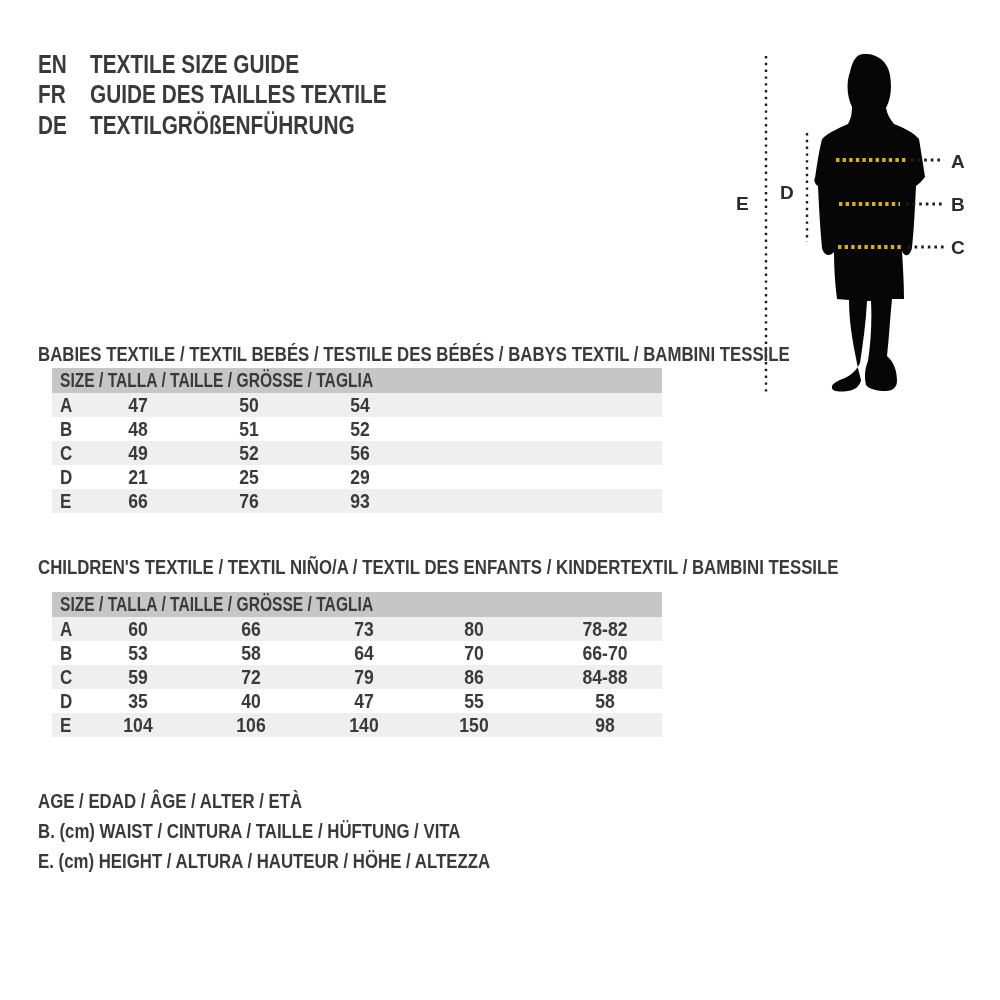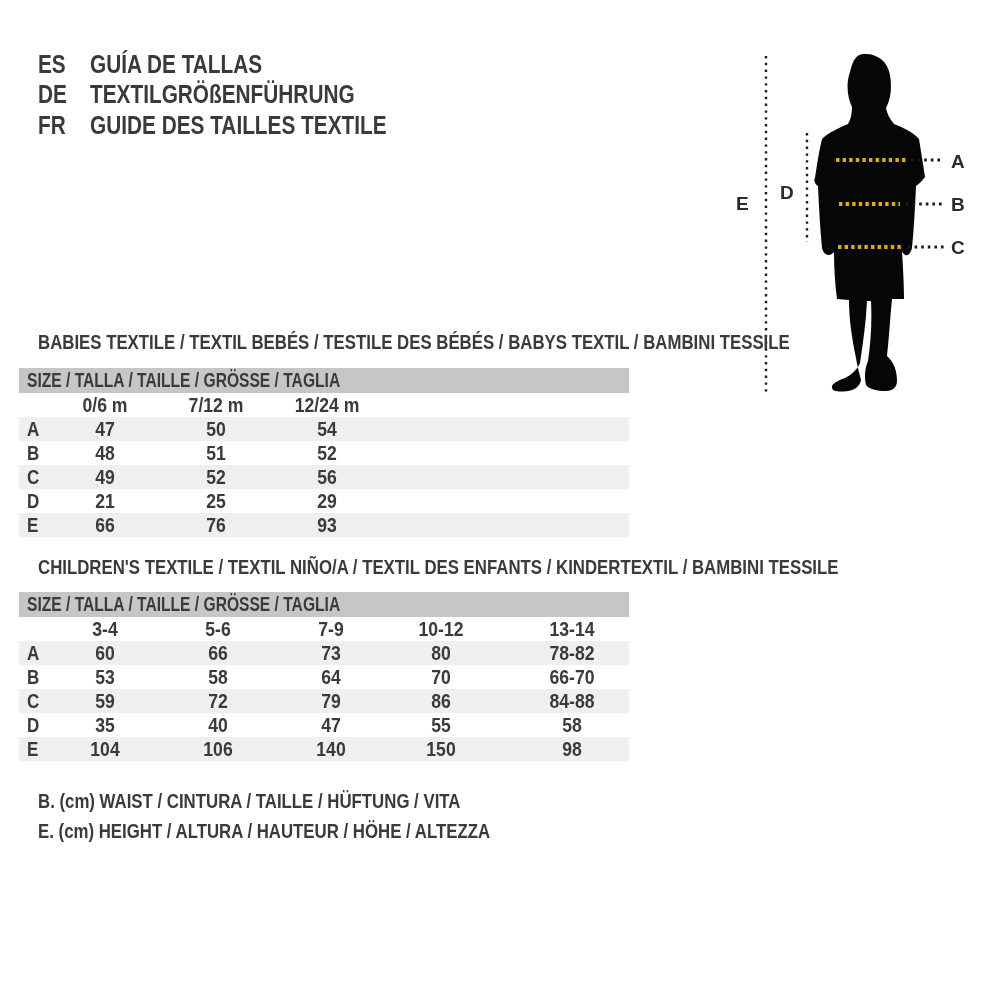--- a/index.html
+++ b/index.html
@@ -14,51 +14,51 @@
   
   #langs{left:38px;top:49px}
   .lang-row{height:30.3px;line-height:30.3px;font-size:26px;font-weight:700;white-space:nowrap;display:flex}
   .lang-code{flex:0 0 52px;transform:scaleX(.80);transform-origin:0 50%}
   .lang-title{transform:scaleX(.80);transform-origin:0 50%;white-space:nowrap}
 
   
   .sec-title{font-size:21px;font-weight:700;height:24px;line-height:24px;white-space:nowrap}
 
   
-  .tbl{left:19px;width:610px}
+  .tbl{left:52px;width:610px}
   .tbl-head{height:25px;line-height:25px;background:#c6c6c6;padding-left:8px}
   .tbl-head .cond{font-size:19.5px;font-weight:700}
   .trow{height:24px;line-height:24px;position:relative;font-size:20px;font-weight:700}
   .trow.alt{background:#efefef}
   .rl{position:absolute;left:8px;top:0;transform:scaleX(.85);transform-origin:0 50%}
   .val{position:absolute;top:0;transform:translateX(-50%) scaleX(.88);white-space:nowrap}
 
   
   #legend{left:38px;top:786px}
   .legend-line{height:30px;line-height:30px;font-size:21px;font-weight:700;white-space:nowrap}
 
   
   #diagram{left:720px;top:40px;width:280px;height:370px}
   #diagram text{font-family:"Liberation Sans",sans-serif;font-weight:bold;font-size:19px;fill:#2b2b2b}
 </style>
 </head>
 <body>
 
 <div id="langs" class="abs">
   <div class="lang-row">
-    <span class="lang-code">ES</span>
-    <span class="lang-title">GUÍA DE TALLAS</span>
+    <span class="lang-code">EN</span>
+    <span class="lang-title">TEXTILE SIZE GUIDE</span>
+  </div>
+  <div class="lang-row">
+    <span class="lang-code">FR</span>
+    <span class="lang-title">GUIDE DES TAILLES TEXTILE</span>
   </div>
   <div class="lang-row">
     <span class="lang-code">DE</span>
     <span class="lang-title">TEXTILGRÖßENFÜHRUNG</span>
-  </div>
-  <div class="lang-row">
-    <span class="lang-code">FR</span>
-    <span class="lang-title">GUIDE DES TAILLES TEXTILE</span>
   </div>
 </div>
 
 <svg id="diagram" class="abs" viewBox="720 40 280 370" xmlns="http://www.w3.org/2000/svg">
   <path fill="#060606" d="
     M864,54 C876,53 888,61 890,75 C892,87 891,99 886,108 C887,114 890,119 894,124
     C904,128 913,132 919,139 C921,151 923,164 925,177 C922,181 919,184 916,186
     C915,207 914,228 912,248 C910,256 905,258 902,251 C903,268 904,284 904,299
     L892,299 C890,319 889,338 887,356 C894,362 897,371 897,381 C897,387 893,391 886,391
     C877,391 869,389 866,385 C864,377 865,368 868,361 C871,341 872,321 871,301
@@ -76,32 +76,27 @@
   <line x1="906" y1="204" x2="944" y2="204" stroke="#1c1c1c" stroke-width="2.8" stroke-dasharray="2.6 4"></line>
   <line x1="838" y1="247" x2="903" y2="247" stroke="#dcb105" stroke-width="4.2" stroke-dasharray="3.4 3.2"></line>
   <line x1="908" y1="247" x2="944" y2="247" stroke="#1c1c1c" stroke-width="2.8" stroke-dasharray="2.6 4"></line>
   <text x="951" y="168">A</text>
   <text x="951" y="211">B</text>
   <text x="951" y="254">C</text>
   <text x="780" y="199">D</text>
   <text x="736" y="210">E</text>
 </svg>
 
-<div class="abs sec-title" style="left:38px;top:330px">
+<div class="abs sec-title" style="left:38px;top:342px">
   <span class="cond">BABIES TEXTILE / TEXTIL BEBÉS / TESTILE DES BÉBÉS / BABYS TEXTIL / BAMBINI TESSILE</span>
 </div>
 
 <div class="abs tbl" style="top:368px">
   <div class="tbl-head">
     <span class="cond">SIZE / TALLA / TAILLE / GRÖSSE / TAGLIA</span>
-  </div>
-  <div class="trow">
-    <span class="val" style="left:86px">0/6 m</span>
-    <span class="val" style="left:197px">7/12 m</span>
-    <span class="val" style="left:308px">12/24 m</span>
   </div>
   <div class="trow alt">
     <span class="rl">A</span>
     <span class="val" style="left:86px">47</span>
     <span class="val" style="left:197px">50</span>
     <span class="val" style="left:308px">54</span>
   </div>
   <div class="trow">
     <span class="rl">B</span>
     <span class="val" style="left:86px">48</span>
@@ -128,27 +123,20 @@
   </div>
 </div>
 
 <div class="abs sec-title" style="left:38px;top:555px">
   <span class="cond">CHILDREN'S TEXTILE / TEXTIL NIÑO/A / TEXTIL DES ENFANTS / KINDERTEXTIL / BAMBINI TESSILE</span>
 </div>
 
 <div class="abs tbl" style="top:592px">
   <div class="tbl-head">
     <span class="cond">SIZE / TALLA / TAILLE / GRÖSSE / TAGLIA</span>
-  </div>
-  <div class="trow">
-    <span class="val" style="left:86px">3-4</span>
-    <span class="val" style="left:199px">5-6</span>
-    <span class="val" style="left:312px">7-9</span>
-    <span class="val" style="left:422px">10-12</span>
-    <span class="val" style="left:553px">13-14</span>
   </div>
   <div class="trow alt">
     <span class="rl">A</span>
     <span class="val" style="left:86px">60</span>
     <span class="val" style="left:199px">66</span>
     <span class="val" style="left:312px">73</span>
     <span class="val" style="left:422px">80</span>
     <span class="val" style="left:553px">78-82</span>
   </div>
   <div class="trow">
@@ -180,18 +168,21 @@
     <span class="val" style="left:86px">104</span>
     <span class="val" style="left:199px">106</span>
     <span class="val" style="left:312px">140</span>
     <span class="val" style="left:422px">150</span>
     <span class="val" style="left:553px">98</span>
   </div>
 </div>
 
 <div id="legend" class="abs">
   <div class="legend-line">
+    <span class="cond">AGE / EDAD / ÂGE / ALTER / ETÀ</span>
+  </div>
+  <div class="legend-line">
     <span class="cond">B. (cm) WAIST / CINTURA / TAILLE / HÜFTUNG / VITA</span>
   </div>
   <div class="legend-line">
     <span class="cond">E. (cm) HEIGHT / ALTURA / HAUTEUR / HÖHE / ALTEZZA</span>
   </div>
 </div>
 
 </body></html>

